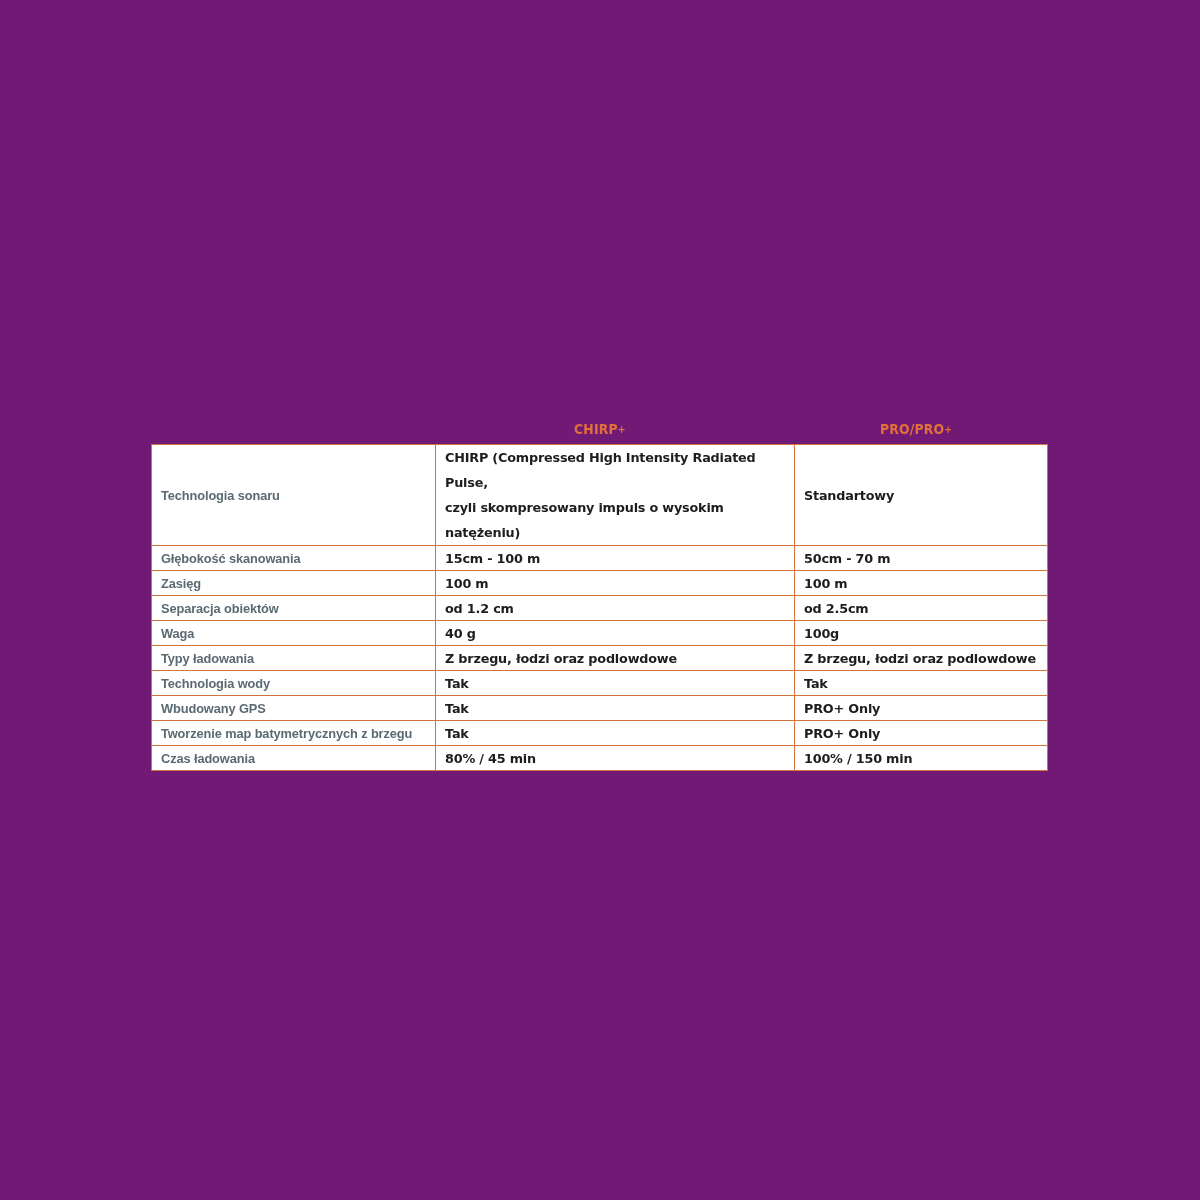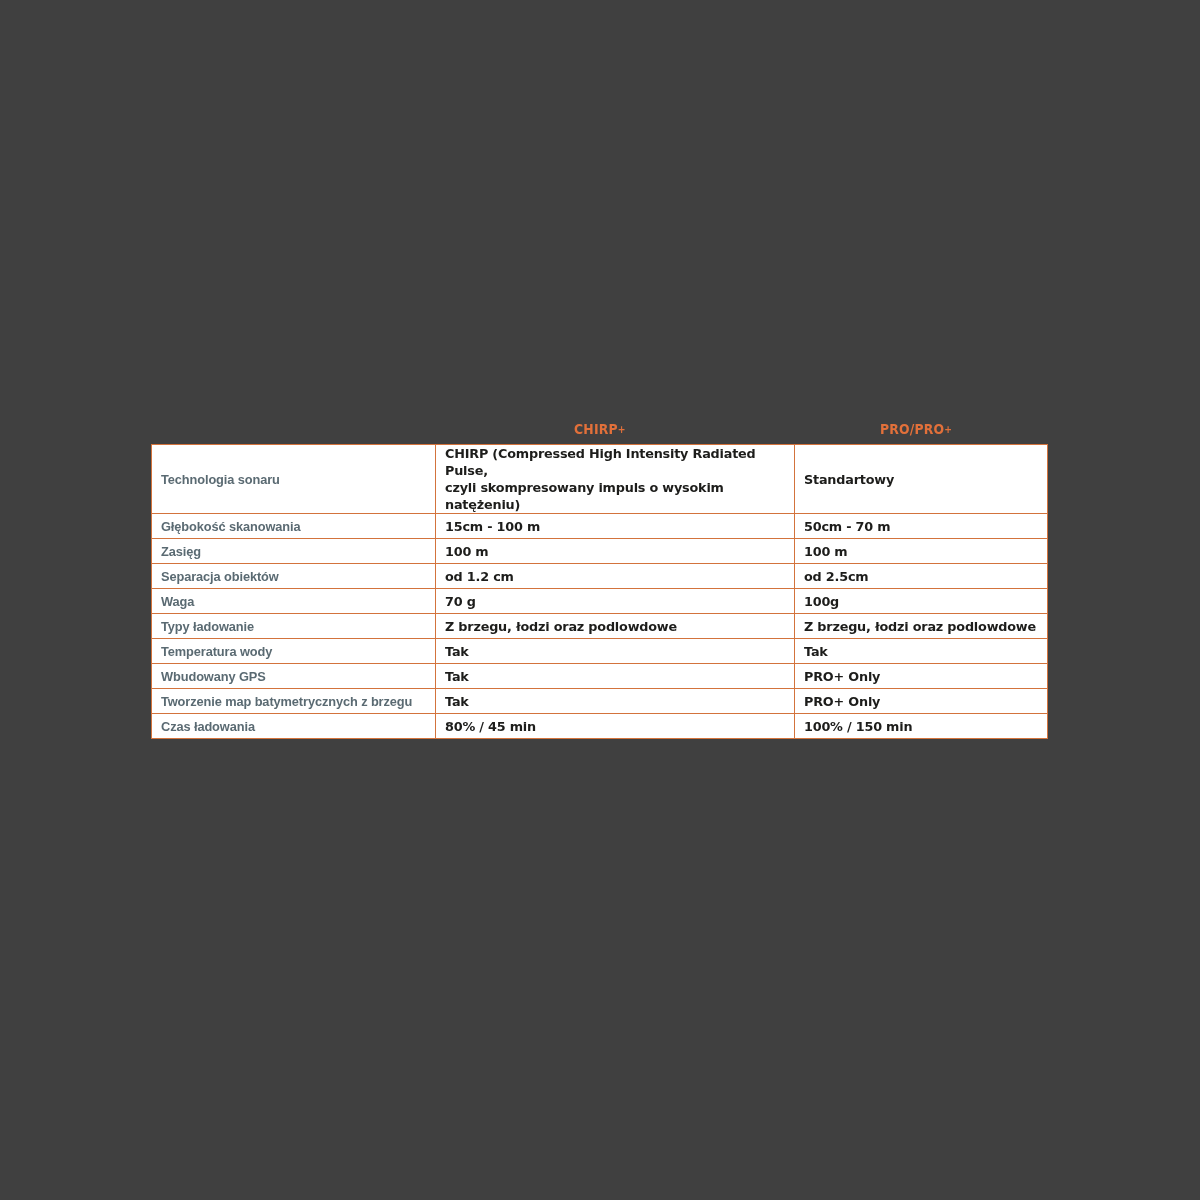--- a/index.html
+++ b/index.html
@@ -12,21 +12,21 @@
   }
   body {
     font-family: "Liberation Sans", sans-serif;
     -webkit-font-smoothing: antialiased;
   }
 
   #page {
     position: relative;
     width: 1200px;
     height: 1200px;
-    background: #404040;
+    background: #701a75;
   }
 
   
   .compare-block {
     position: absolute;
     left: 151px;
     top: 420px;
     width: 896px;
   }
 
@@ -85,21 +85,21 @@
     letter-spacing: -0.1px;
   }
   td.value-cell {
     color: #1d1d1b;
     font-weight: 700;
     font-family: "DejaVu Sans", sans-serif;
     font-size: 12.4px;
     letter-spacing: -0.2px;
   }
   tr.row-tall td { height: 45px; }
-  tr.row-tall td.value-cell { line-height: 17px; }
+  tr.row-tall td.value-cell { line-height: 25px; }
   .vtext { display: block; }
 </style>
 </head>
 <body>
 
 <div id="page">
 
   <div class="compare-block">
 
     <div class="col-headers">
@@ -132,30 +132,30 @@
           <td class="value-cell">100 m</td>
           <td class="value-cell">100 m</td>
         </tr>
         <tr>
           <td class="label-cell">Separacja obiektów</td>
           <td class="value-cell">od 1.2 cm</td>
           <td class="value-cell">od 2.5cm</td>
         </tr>
         <tr>
           <td class="label-cell">Waga</td>
-          <td class="value-cell">70 g</td>
+          <td class="value-cell">40 g</td>
           <td class="value-cell">100g</td>
         </tr>
         <tr>
-          <td class="label-cell">Typy ładowanie</td>
+          <td class="label-cell">Typy ładowania</td>
           <td class="value-cell">Z brzegu, łodzi oraz podlowdowe</td>
           <td class="value-cell">Z brzegu, łodzi oraz podlowdowe</td>
         </tr>
         <tr>
-          <td class="label-cell">Temperatura wody</td>
+          <td class="label-cell">Technologia wody</td>
           <td class="value-cell">Tak</td>
           <td class="value-cell">Tak</td>
         </tr>
         <tr>
           <td class="label-cell">Wbudowany GPS</td>
           <td class="value-cell">Tak</td>
           <td class="value-cell">PRO+ Only</td>
         </tr>
         <tr>
           <td class="label-cell">Tworzenie map batymetrycznych z brzegu</td>

